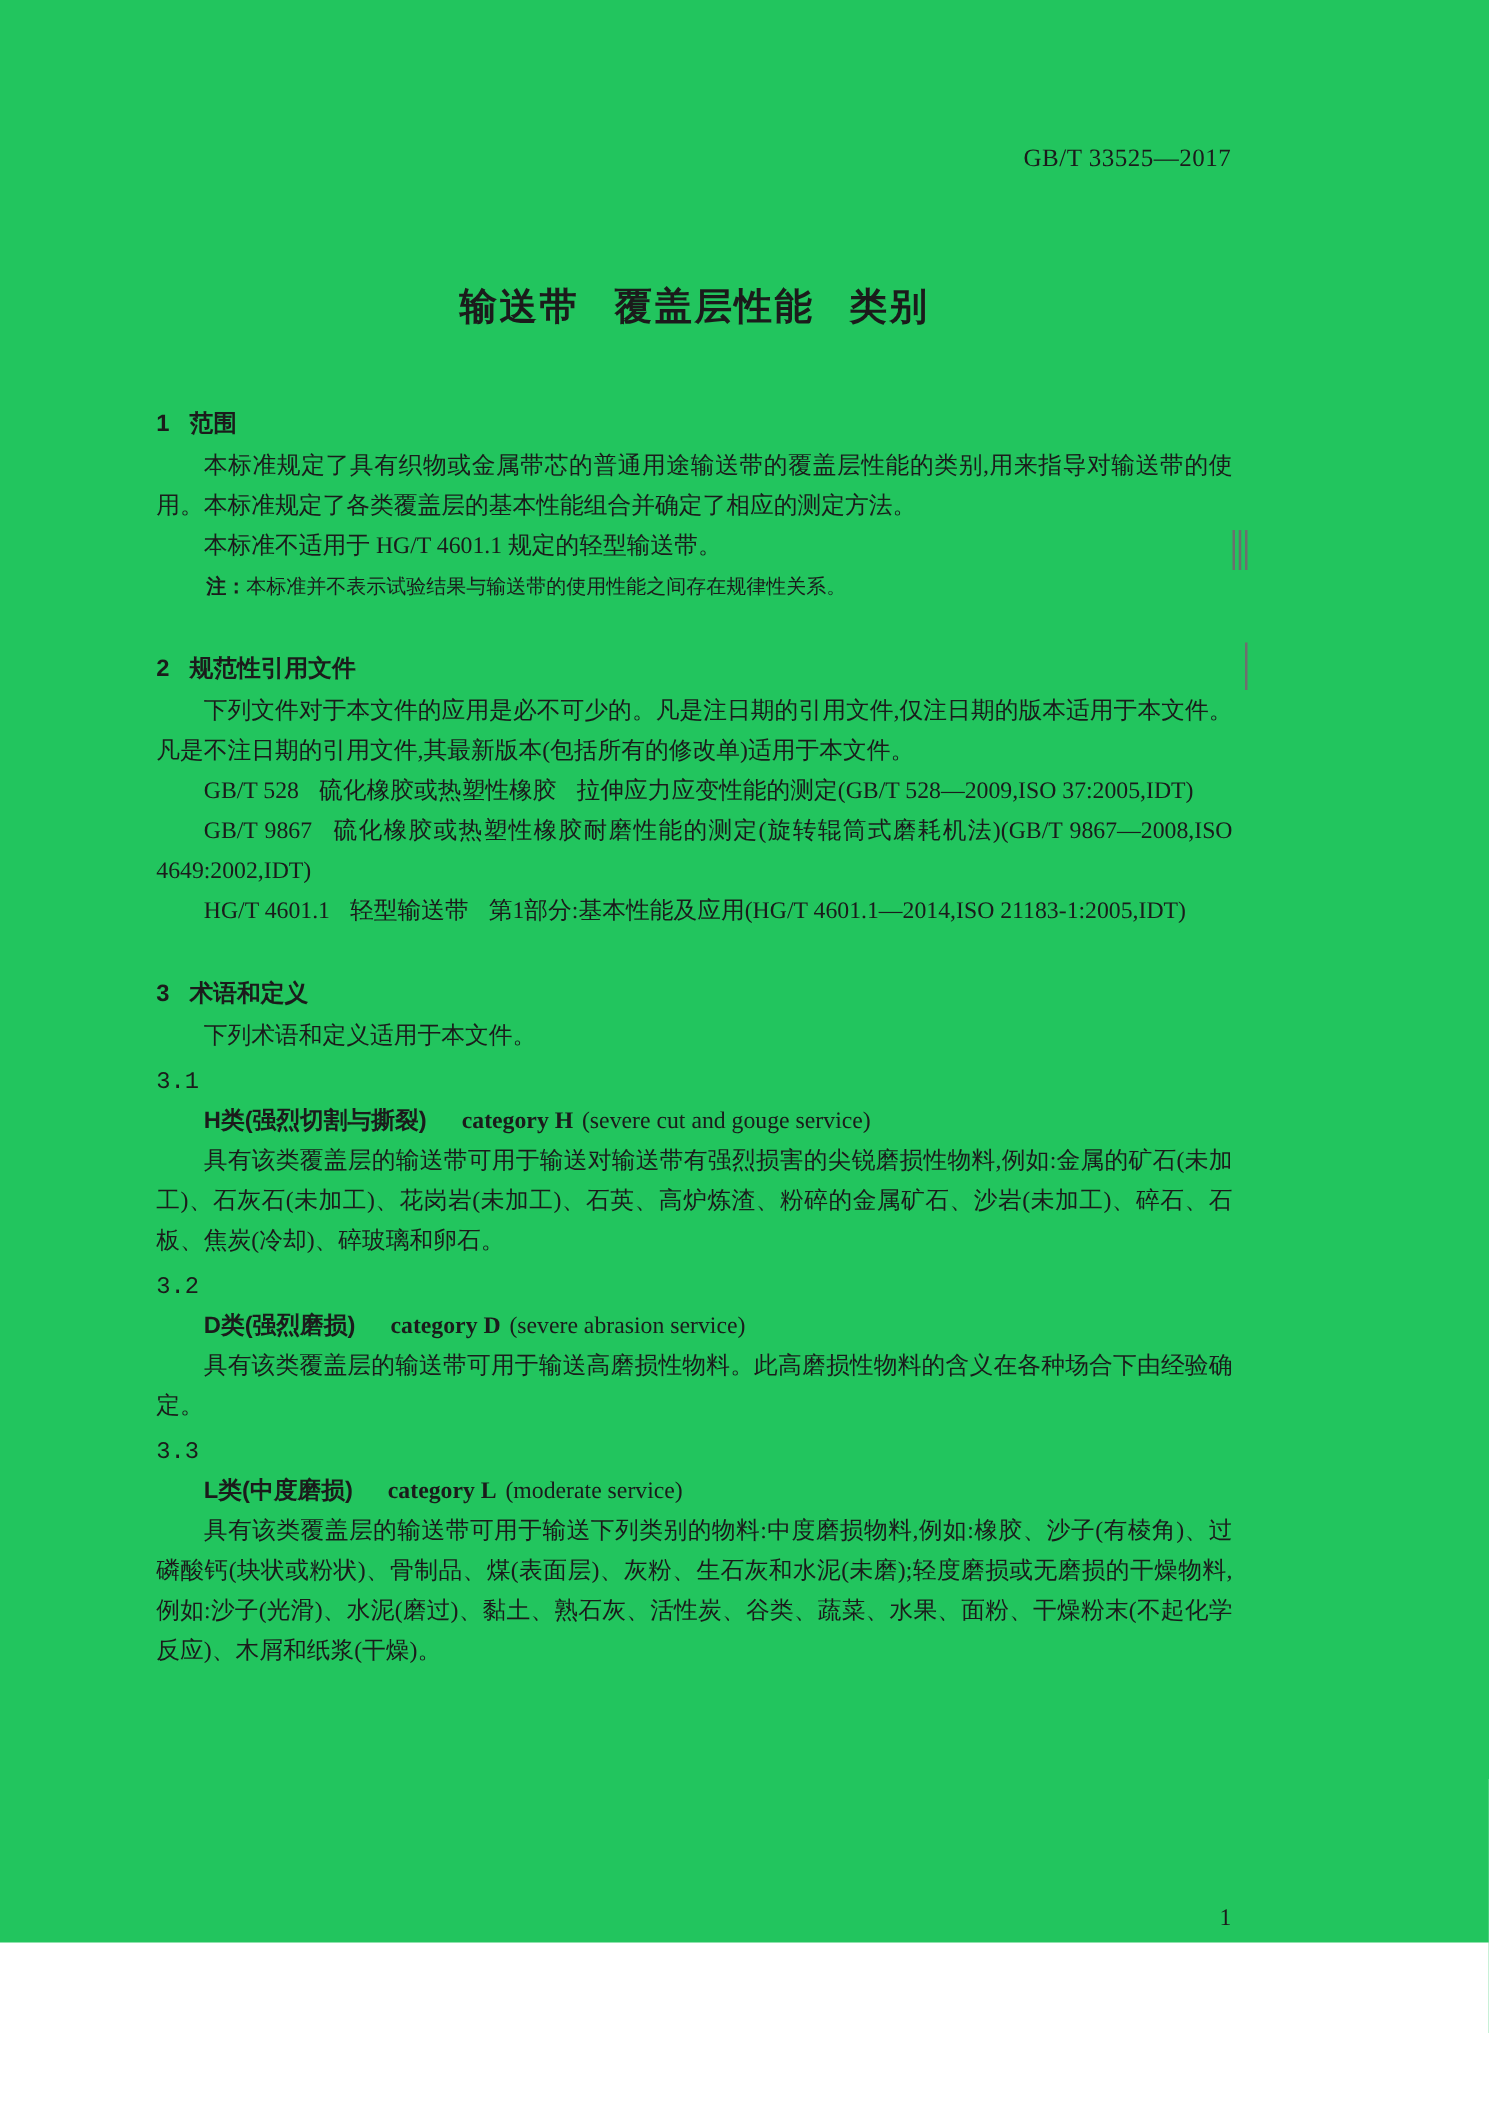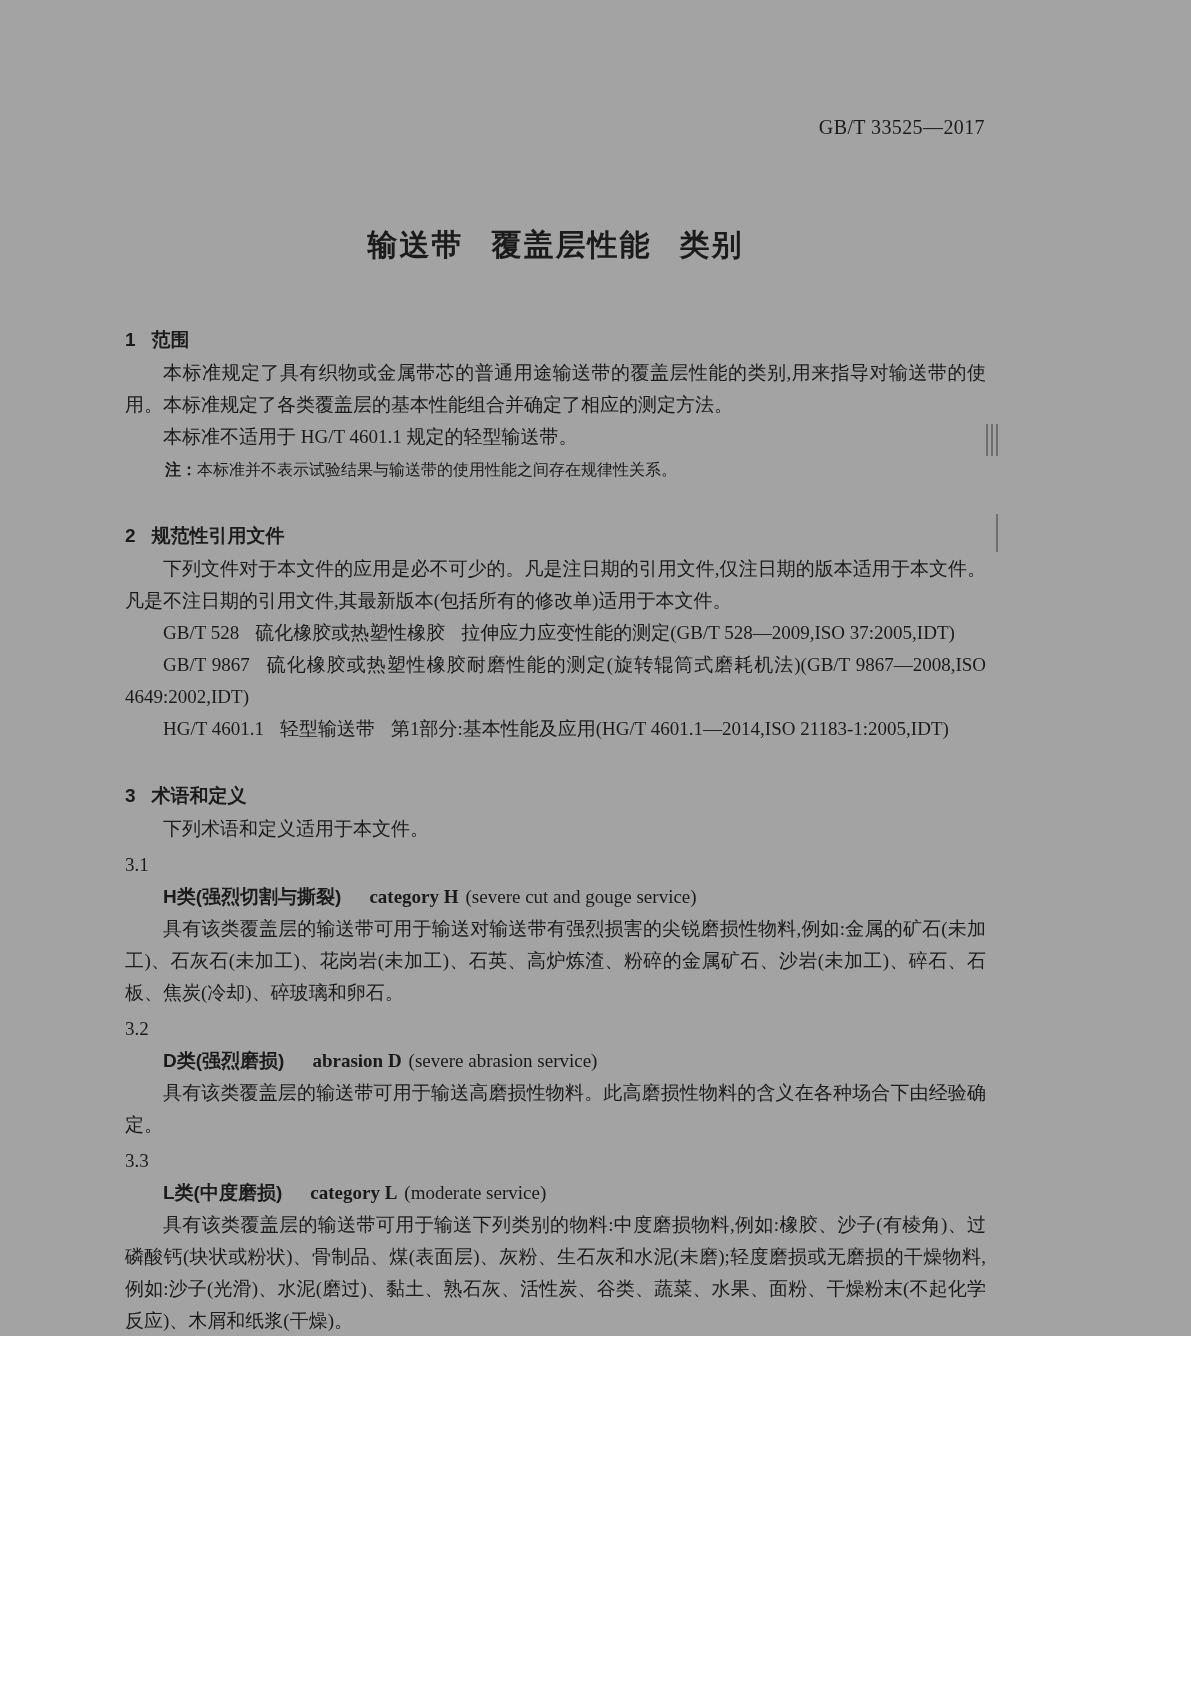--- a/index.html
+++ b/index.html
@@ -1,21 +1,21 @@
 <!DOCTYPE html>
 <html><head>
 <meta charset="utf-8">
 <style>
   html, body { margin: 0; padding: 0; }
   body { background: #ffffff; }
   .page {
     position: relative;
     width: 1191px;
-    height: 1336px;
-    background: #a3a3a3;
+    height: 1554px;
+    background: #22c55e;
     color: #1b1b1b;
     font-family: "Liberation Serif", "DejaVu Serif", serif;
     overflow: hidden;
   }
   .doc-code {
     position: absolute;
     top: 116px;
     right: 206px;
     font-size: 20px;
     letter-spacing: 0.4px;
@@ -58,21 +58,21 @@
     font-size: 16px;
     line-height: 30px;
     text-indent: 2.5em;
   }
   .note .note-label {
     font-family: "Liberation Sans", "DejaVu Sans", sans-serif;
     font-weight: bold;
   }
   .ref { margin: 0; text-indent: 2em; }
   .ref .seg { margin-left: 16px; }
-  .term-num { margin: 4px 0 0 0; text-indent: 0; }
+  .term-num { margin: 4px 0 0 0; text-indent: 0; font-family: Liberation Mono, monospace; }
   .term-line { margin: 0; text-indent: 2em; }
   .term-line .term-zh {
     font-family: "Liberation Sans", "DejaVu Sans", sans-serif;
     font-weight: bold;
   }
   .term-line .term-en { font-weight: bold; margin-left: 28px; }
   .term-line .term-en-desc { margin-left: 7px; }
   .page-number {
     position: absolute;
     top: 1524px;
@@ -115,21 +115,21 @@
     <p class="para mt12">下列术语和定义适用于本文件。</p>
 
     <div>
       <p class="term-num">3.1</p>
       <p class="term-line"><span class="term-zh">H类(强烈切割与撕裂)</span><span class="term-en">category H</span><span class="term-en-desc">(severe cut and gouge service)</span></p>
       <p class="para">具有该类覆盖层的输送带可用于输送对输送带有强烈损害的尖锐磨损性物料,例如:金属的矿石(未加工)、石灰石(未加工)、花岗岩(未加工)、石英、高炉炼渣、粉碎的金属矿石、沙岩(未加工)、碎石、石板、焦炭(冷却)、碎玻璃和卵石。</p>
     </div>
 
     <div>
       <p class="term-num">3.2</p>
-      <p class="term-line"><span class="term-zh">D类(强烈磨损)</span><span class="term-en">abrasion D</span><span class="term-en-desc">(severe abrasion service)</span></p>
+      <p class="term-line"><span class="term-zh">D类(强烈磨损)</span><span class="term-en">category D</span><span class="term-en-desc">(severe abrasion service)</span></p>
       <p class="para">具有该类覆盖层的输送带可用于输送高磨损性物料。此高磨损性物料的含义在各种场合下由经验确定。</p>
     </div>
 
     <div>
       <p class="term-num">3.3</p>
       <p class="term-line"><span class="term-zh">L类(中度磨损)</span><span class="term-en">category L</span><span class="term-en-desc">(moderate service)</span></p>
       <p class="para">具有该类覆盖层的输送带可用于输送下列类别的物料:中度磨损物料,例如:橡胶、沙子(有棱角)、过磷酸钙(块状或粉状)、骨制品、煤(表面层)、灰粉、生石灰和水泥(未磨);轻度磨损或无磨损的干燥物料,例如:沙子(光滑)、水泥(磨过)、黏土、熟石灰、活性炭、谷类、蔬菜、水果、面粉、干燥粉末(不起化学反应)、木屑和纸浆(干燥)。</p>
     </div>
 
   </div>

